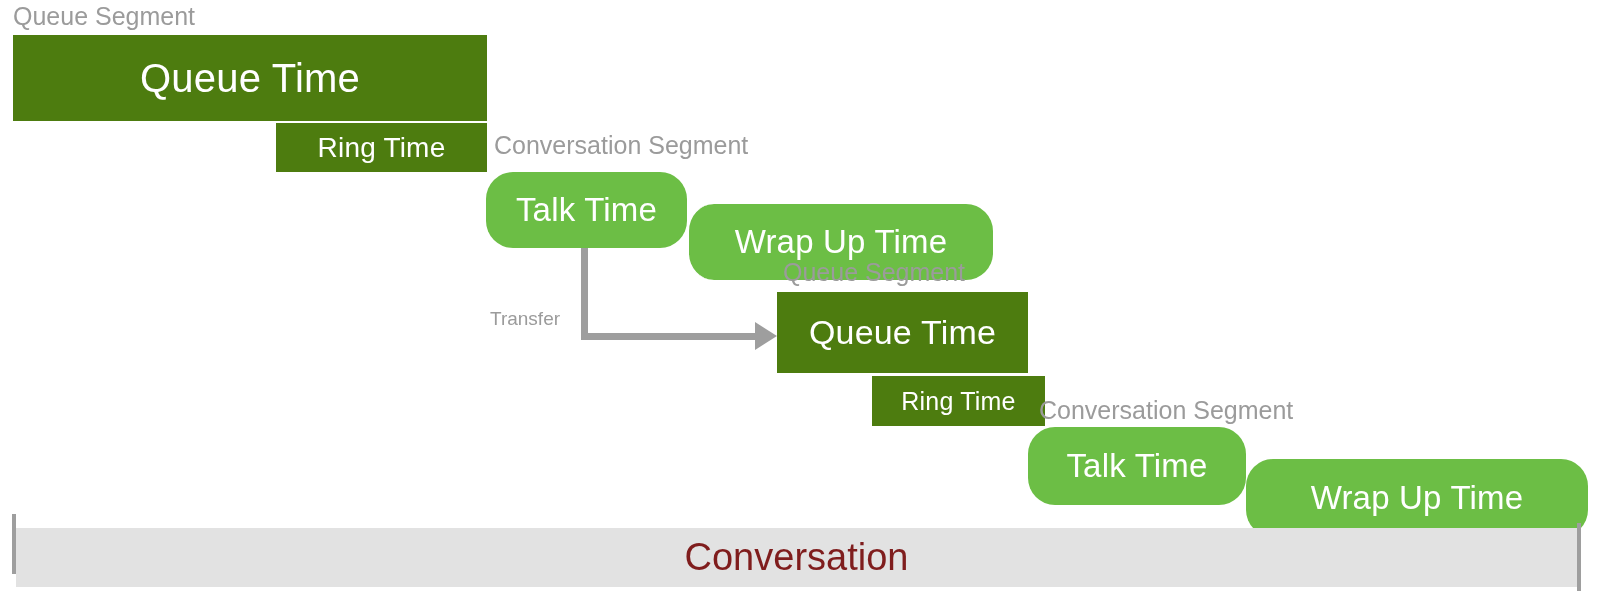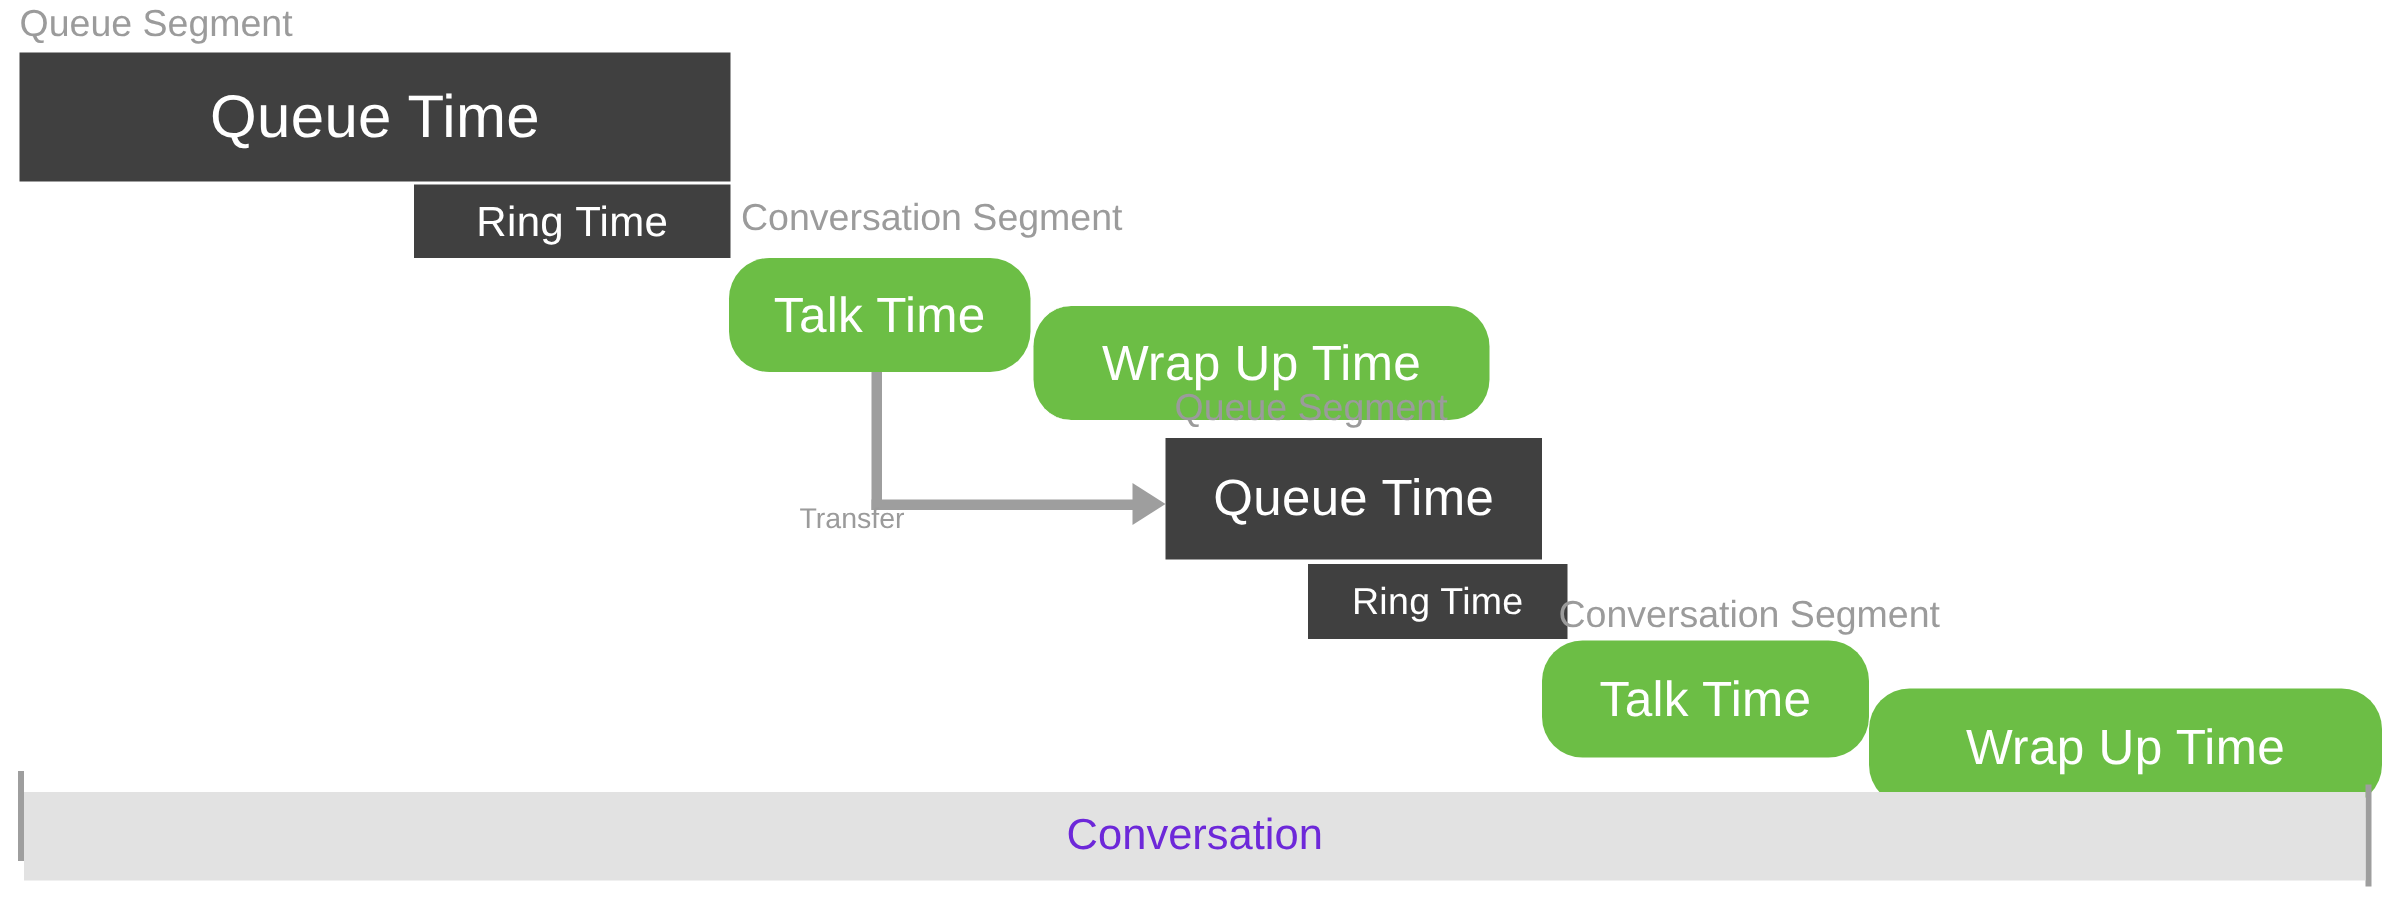--- a/index.html
+++ b/index.html
@@ -27,21 +27,21 @@
     font-family: "Liberation Sans", sans-serif;
   }
   .bar {
     position: absolute;
     box-sizing: border-box;
     display: flex;
     align-items: center;
     color: #ffffff;
     white-space: nowrap;
   }
-  .bar.blue   { background: #404040; }
+  .bar.blue   { background: #4d7c0f; }
   .bar.green  { background: #6cbe45; border-radius: 27px; }
   .bar-label {
     display: block;
     width: 100%;
     text-align: center;
     color: #ffffff;
     font-weight: 400;
     letter-spacing: 0.2px;
     font-family: "Liberation Sans", sans-serif;
   }
@@ -84,22 +84,22 @@
 
   
   .conv-bar {
     position: absolute;
     background: #e2e2e2;
     display: flex;
     align-items: center;
     justify-content: center;
   }
   .conv-bar span {
-    color: #6d28d9;
-    font-size: 29px;
+    color: #7f1d1d;
+    font-size: 38px;
     font-family: "Liberation Sans", sans-serif;
   }
   .tick {
     position: absolute;
     width: 4px;
     background: #9e9e9e;
   }
 </style>
 </head>
 <body>
@@ -123,21 +123,21 @@
       <span class="bar-label" style="font-size:33px;">Talk Time</span>
     </div>
     <div class="cell bar green" style="width:306px; position:relative;">
       <span class="bar-label" style="font-size:33px;">Wrap Up Time</span>
     </div>
   </div>
 
   <div class="conn-v" style="left:581px; top:248px; width:7px; height:92px;"></div>
   <div class="conn-h" style="left:581px; top:333px; width:185px; height:7px;"></div>
   <div class="conn-arrow" style="left:755px; top:322px;"></div>
-  <div class="transfer-label" style="left:533px; top:308px;margin-top:28px;">Transfer</div>
+  <div class="transfer-label" style="left:490px; top:308px;">Transfer</div>
 
   <div class="seg-label" style="left:783px; top:261px;">Queue Segment</div>
 
   <div class="bar blue" style="left:777px; top:292px; width:251px; height:81px;">
     <span class="bar-label" style="font-size:34px;">Queue Time</span>
   </div>
 
   <div class="bar blue" style="left:872px; top:376px; width:173px; height:50px;">
     <span class="bar-label" style="font-size:25px;">Ring Time</span>
   </div>

